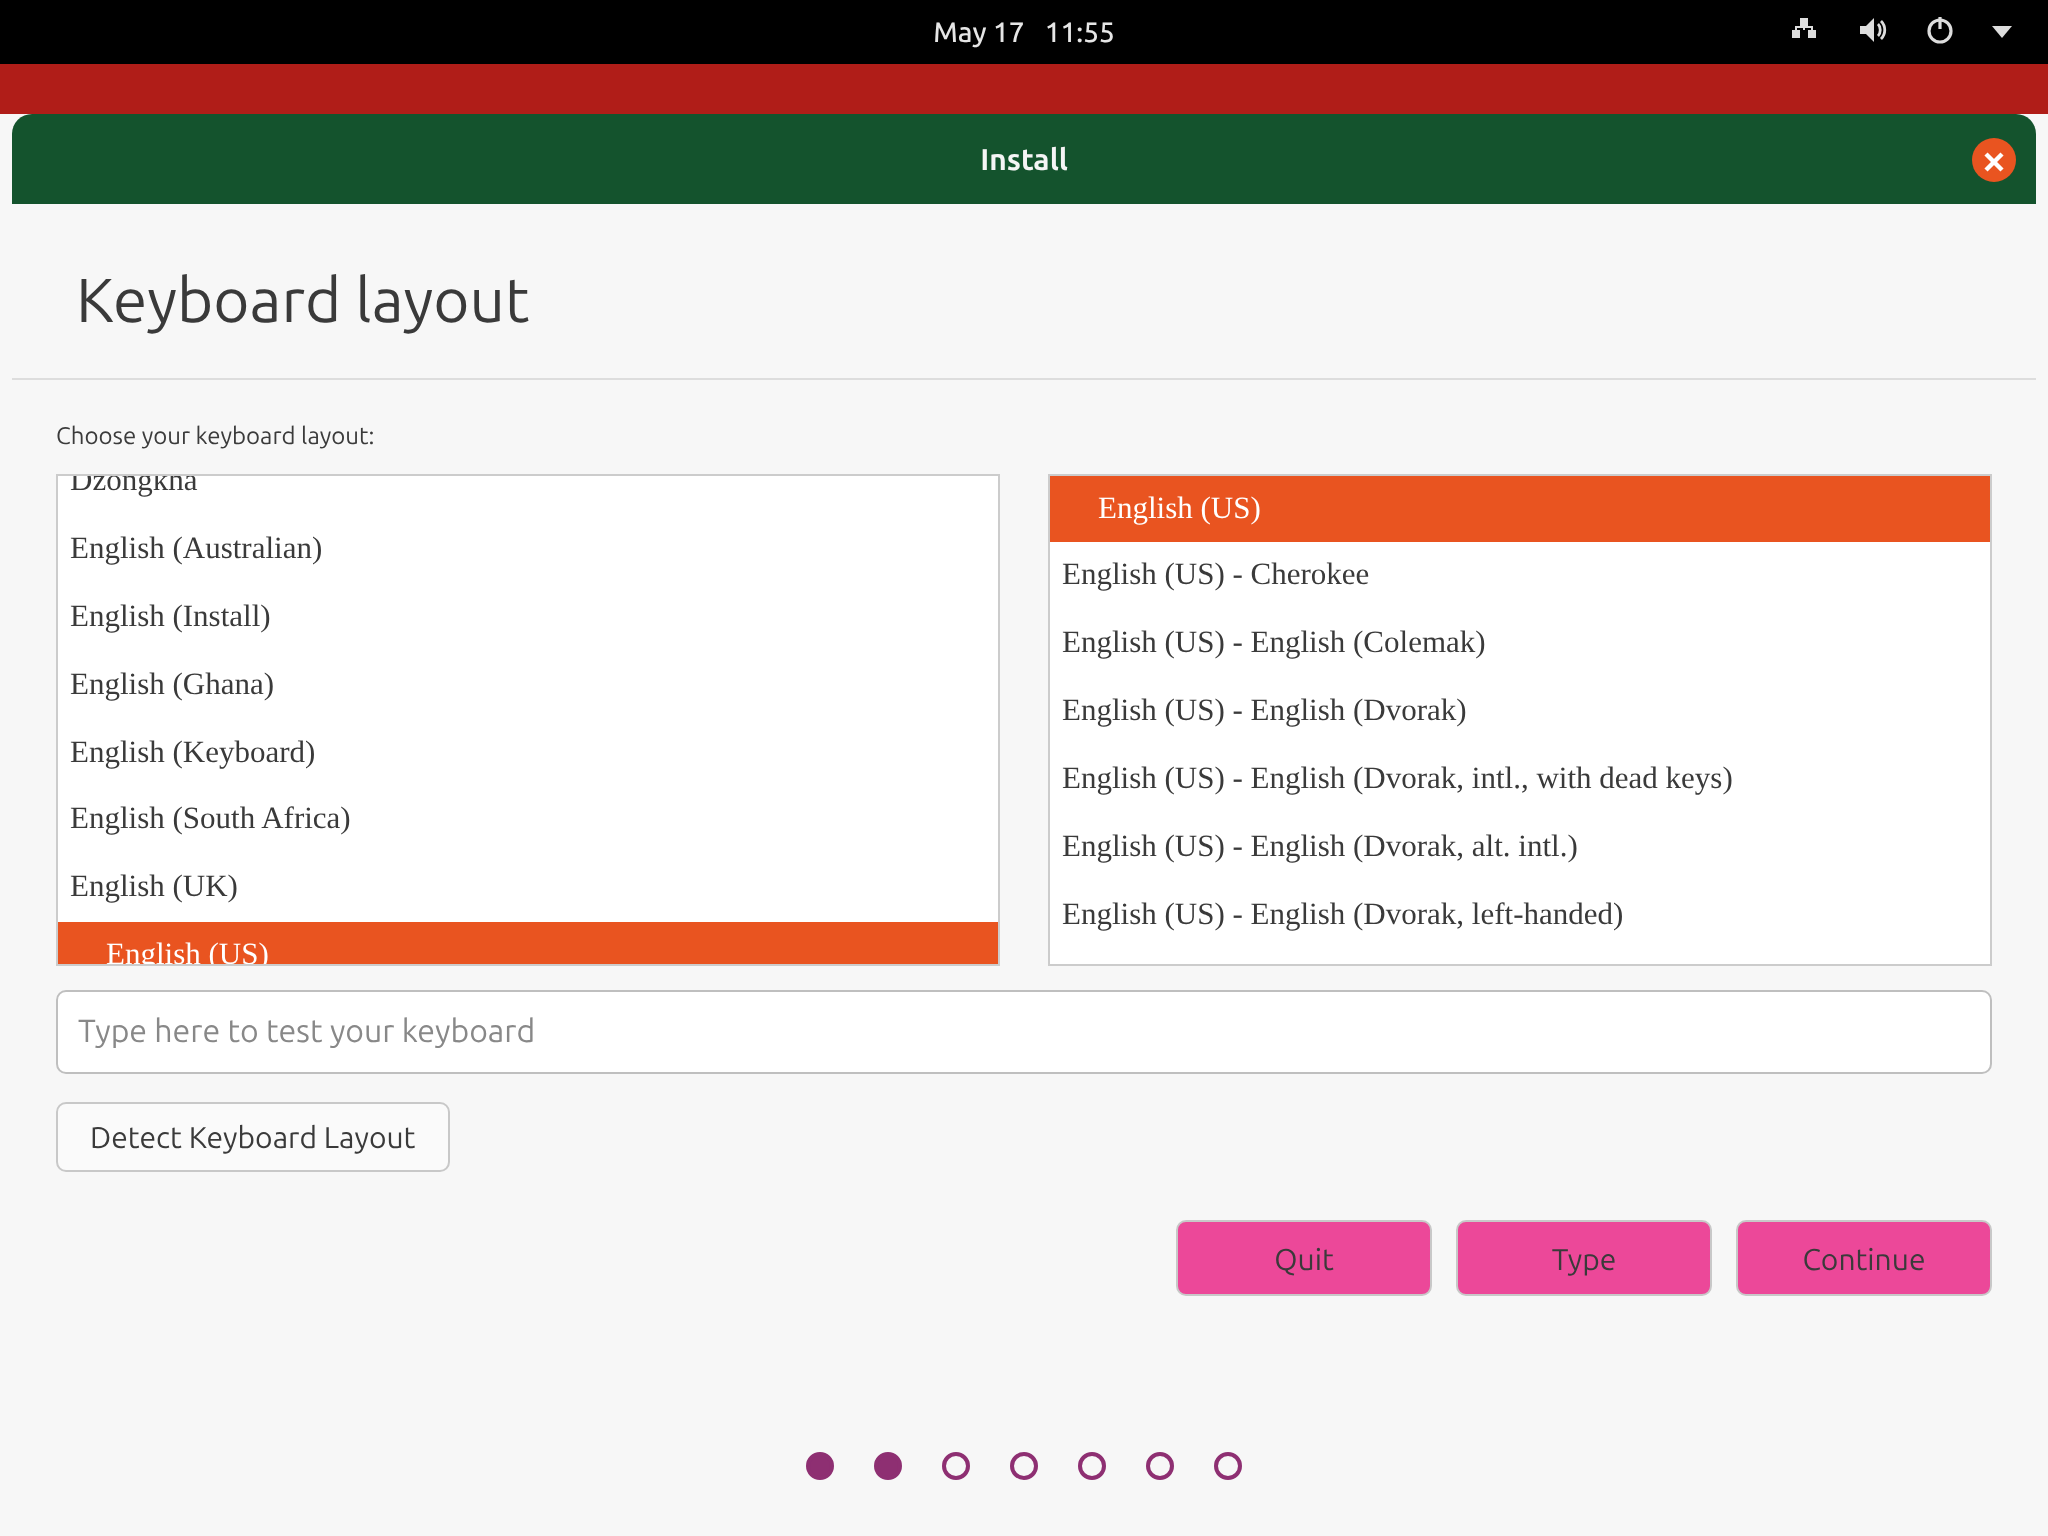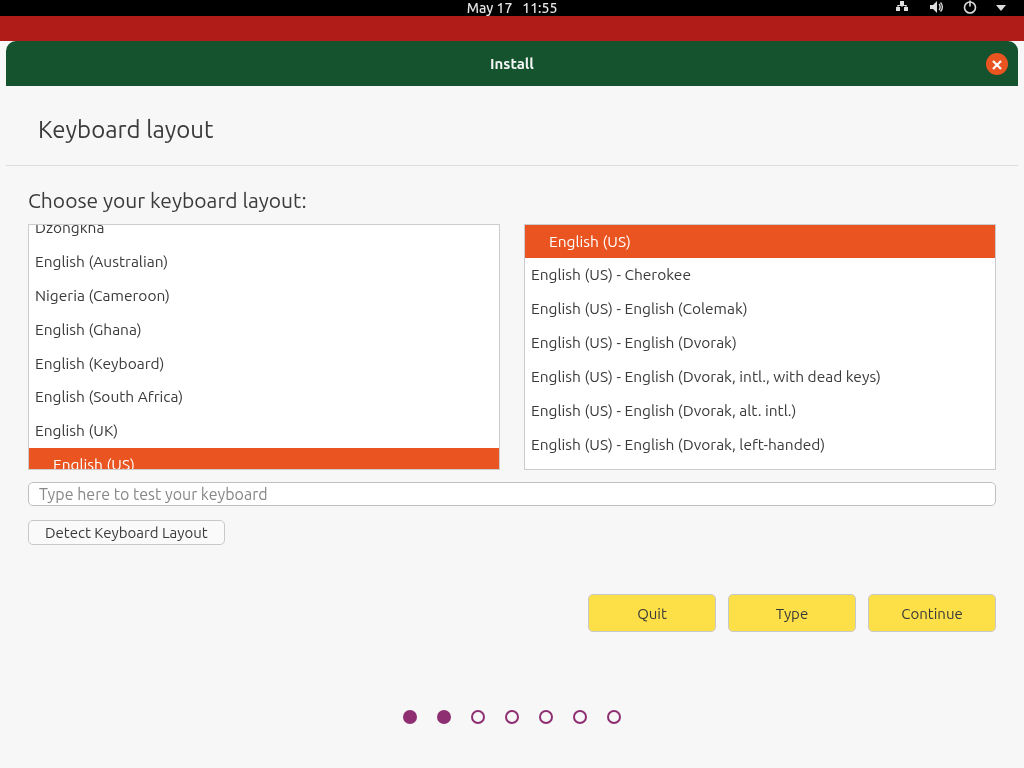--- a/index.html
+++ b/index.html
@@ -7,21 +7,21 @@
       width: 1024px;
       height: 768px;
       font-family: Ubuntu, "Segoe UI", Arial, sans-serif;
       background: #f7f7f7;
       position: relative;
       overflow: hidden;
     }
 
     
     .topbar {
-      height: 16px;
+      height: 32px;
       background: #000;
       color: #e6e6e6;
       display: flex;
       align-items: center;
       justify-content: center;
       position: relative;
       font-size: 14px;
     }
     .topbar .datetime { font-weight: 500; }
     .topbar .datetime .date { margin-right: 10px; }
@@ -72,39 +72,40 @@
 
     
     .page {
       margin: 0 6px;
       background: #f7f7f7;
       height: calc(768px - 28px - 25px - 45px);
       position: relative;
       overflow: hidden;
     }
     .page-title {
-      font-size: 24px;
+      font-size: 31px;
       font-weight: 400;
       color: #3a3a3a;
       padding: 30px 0 22px 32px;
     }
     .hr { height: 1px; background: #ddd; }
 
     .content {
       padding: 22px 22px 0 22px;
     }
     .prompt {
-      font-size: 21px;
+      font-size: 12px;
       color: #3b3b3b;
       margin-bottom: 12px;
     }
 
     .lists {
       display: flex;
       gap: 24px;
+      font-family: Liberation Serif, serif;
     }
     .list {
       flex: 1;
       height: 246px;
       border: 1px solid #ccc;
       background: #fff;
       overflow: hidden;
     }
     .list-inner {
       margin-top: -14px; 
@@ -120,35 +121,35 @@
       color: #fff;
       padding-left: 24px;
     }
     .list.right .list-item.selected {
       line-height: 1.75;
     }
 
     .test-input {
       margin-top: 12px;
       width: 100%;
-      height: 24px;
+      height: 42px;
       border: 1px solid #bfbfbf;
       border-radius: 5px;
       padding: 0 10px;
       font-size: 16px;
       color: #444;
       font-family: inherit;
       background: #fff;
     }
     .test-input::placeholder { color: #888; }
 
     .detect-btn {
       margin-top: 14px;
       display: inline-block;
-      height: 25px;
+      height: 35px;
       padding: 0 16px;
       border: 1px solid #c8c8c8;
       border-radius: 5px;
       background: #fafafa;
       font-size: 15px;
       color: #3a3a3a;
       cursor: pointer;
       font-family: inherit;
     }
 
@@ -158,21 +159,21 @@
       top: 508px;
       display: flex;
       gap: 12px;
     }
     .nav-buttons button {
       height: 38px;
       min-width: 128px;
       padding: 0 20px;
       border: 1px solid #c8c8c8;
       border-radius: 5px;
-      background: #fde047;
+      background: #ec4899;
       font-size: 15px;
       color: #3a3a3a;
       cursor: pointer;
       font-family: inherit;
     }
 
     .stepper {
       position: absolute;
       bottom: 32px;
       left: 0;
@@ -249,21 +250,21 @@
   <div class="hr"></div>
 
   <div class="content">
     <div class="prompt">Choose your keyboard layout:</div>
 
     <div class="lists">
       <div class="list left" id="list-layouts">
         <div class="list-inner" id="layouts-inner">
             <div class="list-item">Dzongkha</div>
             <div class="list-item">English (Australian)</div>
-            <div class="list-item">Nigeria (Cameroon)</div>
+            <div class="list-item">English (Install)</div>
             <div class="list-item">English (Ghana)</div>
             <div class="list-item">English (Keyboard)</div>
             <div class="list-item">English (South Africa)</div>
             <div class="list-item">English (UK)</div>
             <div class="list-item selected">English (US)</div>
           </div>
       </div>
       <div class="list right" id="list-variants">
         <div id="variants-inner">
             <div class="list-item selected">English (US)</div>

